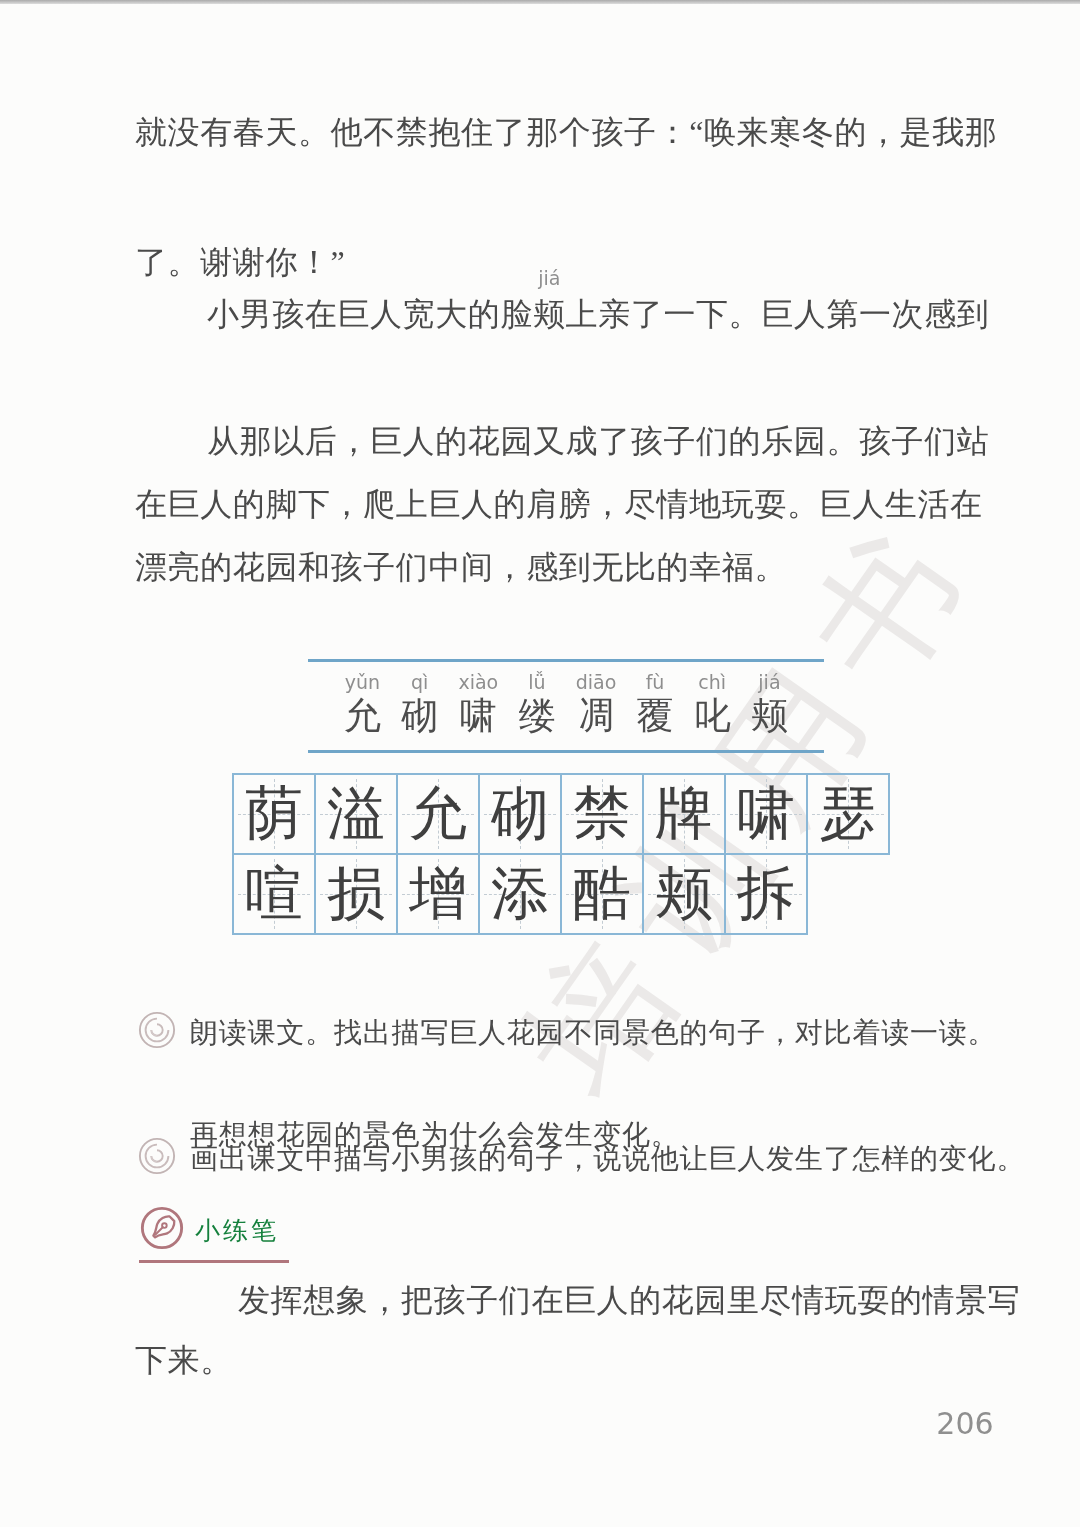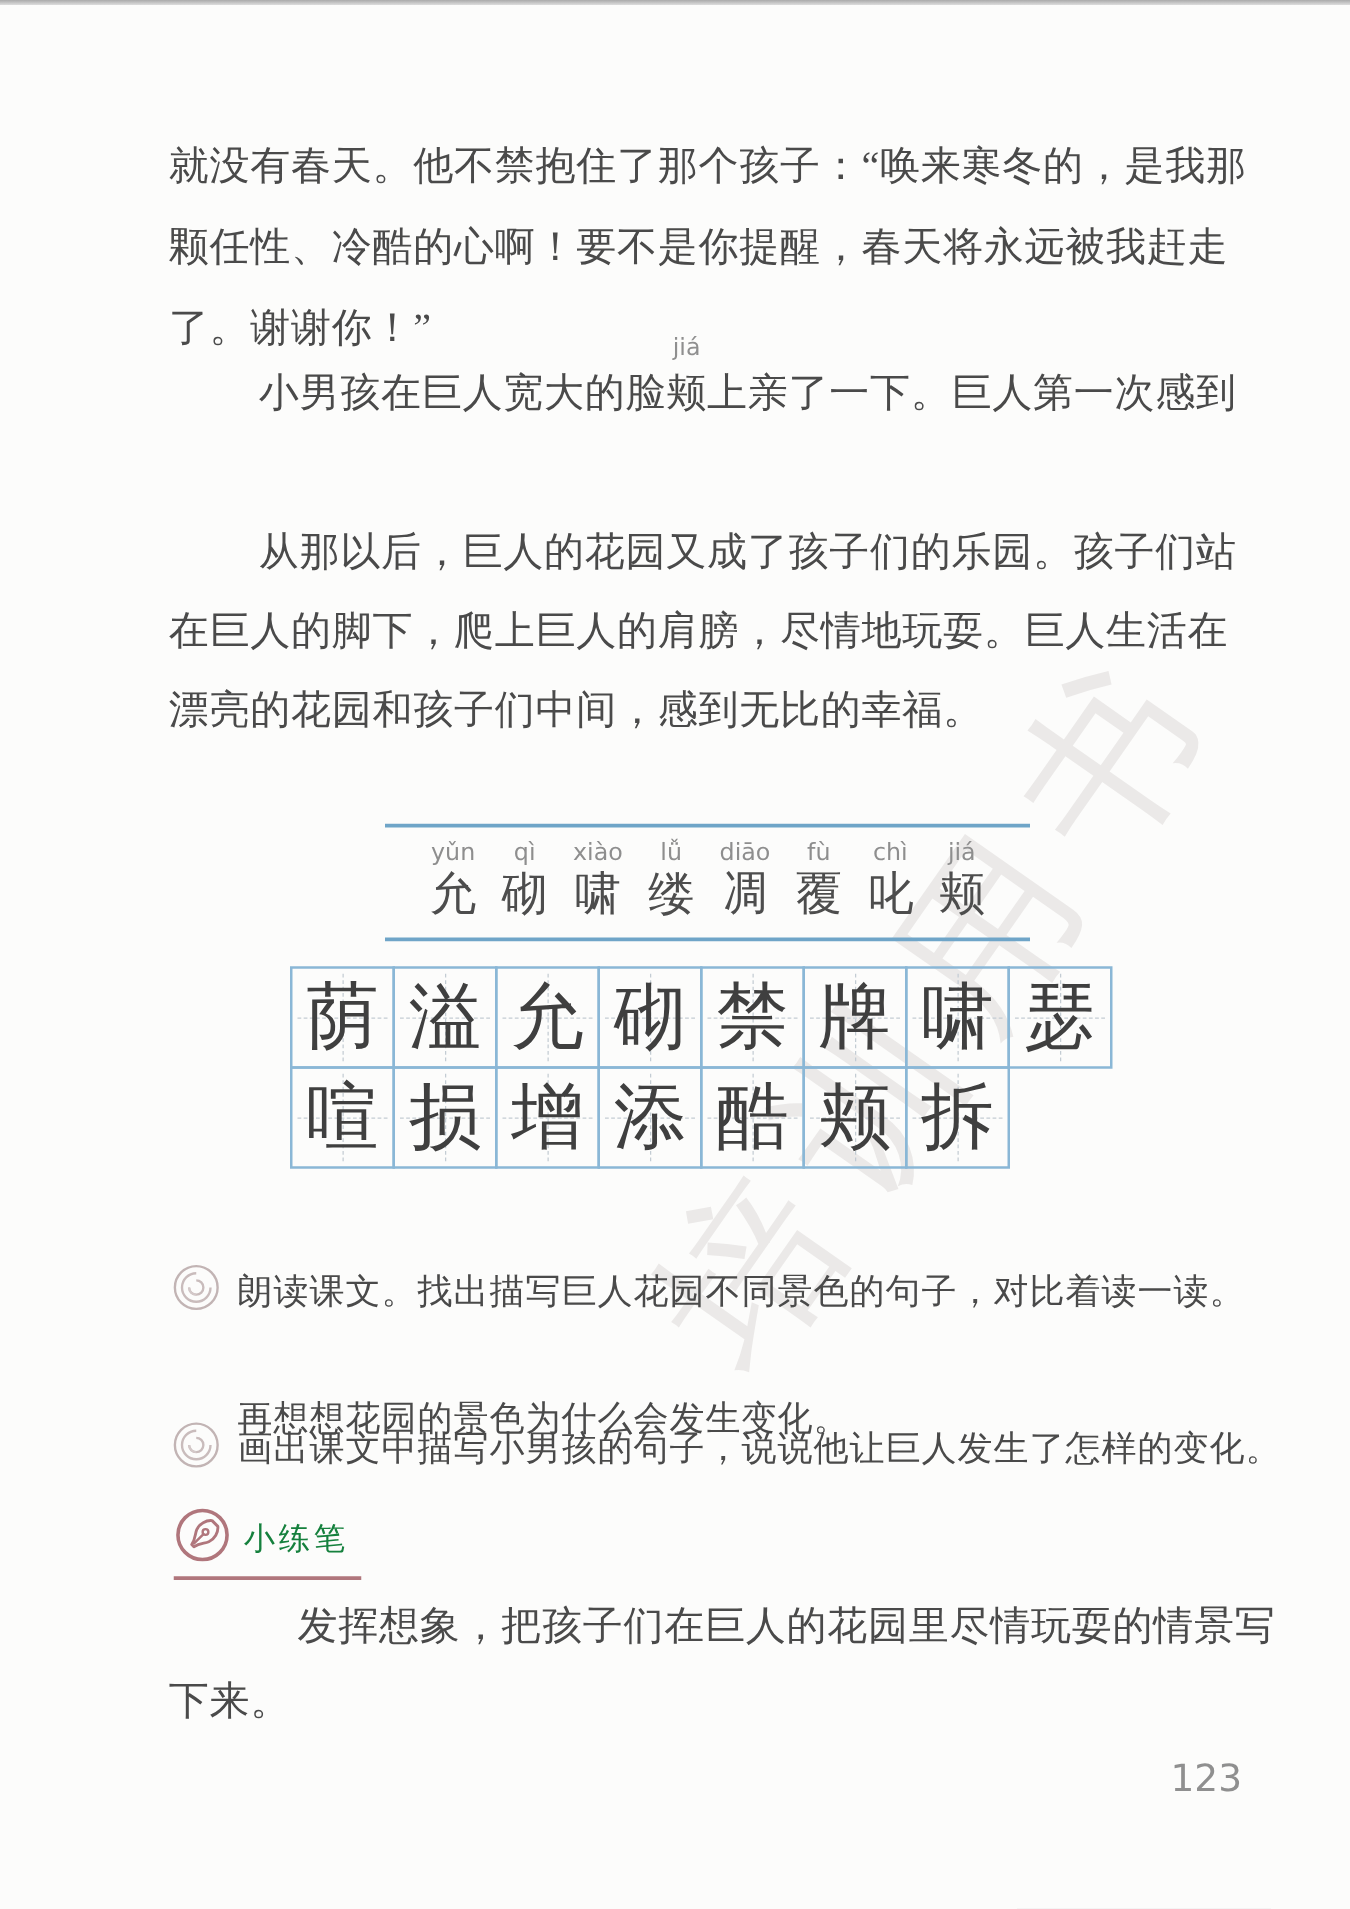--- a/index.html
+++ b/index.html
@@ -100,21 +100,20 @@
 </style>
 </head>
 <body>
 
 <div class="page">
   <div class="top-edge"></div>
 
   <div class="watermark">培训用书</div>
 
   <div class="story-line l1">就没有春天。他不禁抱住了那个孩子：“唤来寒冬的，是我那</div>
-  <div class="story-line l2">颗任性、冷酷的心啊！要不是你提醒，春天将永远被我赶走</div>
   <div class="story-line l3">了。谢谢你！”</div>
   <div class="story-line l4">
     <span>小男孩在巨人宽大的脸</span><span class="rubyc"><span class="rubyt">jiá</span><span>颊</span></span><span>上亲了一下。巨人第一次感到</span>
   </div>
   <div class="story-line l6">从那以后，巨人的花园又成了孩子们的乐园。孩子们站</div>
   <div class="story-line l7">在巨人的脚下，爬上巨人的肩膀，尽情地玩耍。巨人生活在</div>
   <div class="story-line l8">漂亮的花园和孩子们中间，感到无比的幸福。</div>
 
   <div class="pinyin-box">
     <div class="py-col">
@@ -229,14 +228,14 @@
         <path d="M32 12 c-5 -0.5 -10.5 2.5 -12.8 7.5 c-1.6 3.6 -0.8 7.5 -4.2 12.5 l1.8 1.8 c5 -3.4 8.9 -2.6 12.5 -4.2 c5 -2.3 8 -7.8 7.5 -12.8 l-2.3 -2.3 z" fill="none" stroke="#b0767c" stroke-width="2.4" stroke-linejoin="round"></path>
         <circle cx="26.5" cy="21.5" r="2.4" fill="none" stroke="#b0767c" stroke-width="2"></circle>
         <path d="M24.8 23.2 L17 31" stroke="#b0767c" stroke-width="2" stroke-linecap="round"></path>
       </svg>
     </span>
     <span class="exercise-title">小练笔</span>
   </div>
   <div class="ex-line ex1">发挥想象，把孩子们在巨人的花园里尽情玩耍的情景写</div>
   <div class="ex-line ex2">下来。</div>
 
-  <div class="page-number">123</div>
+  <div class="page-number">206</div>
 </div>
 
 </body></html>

